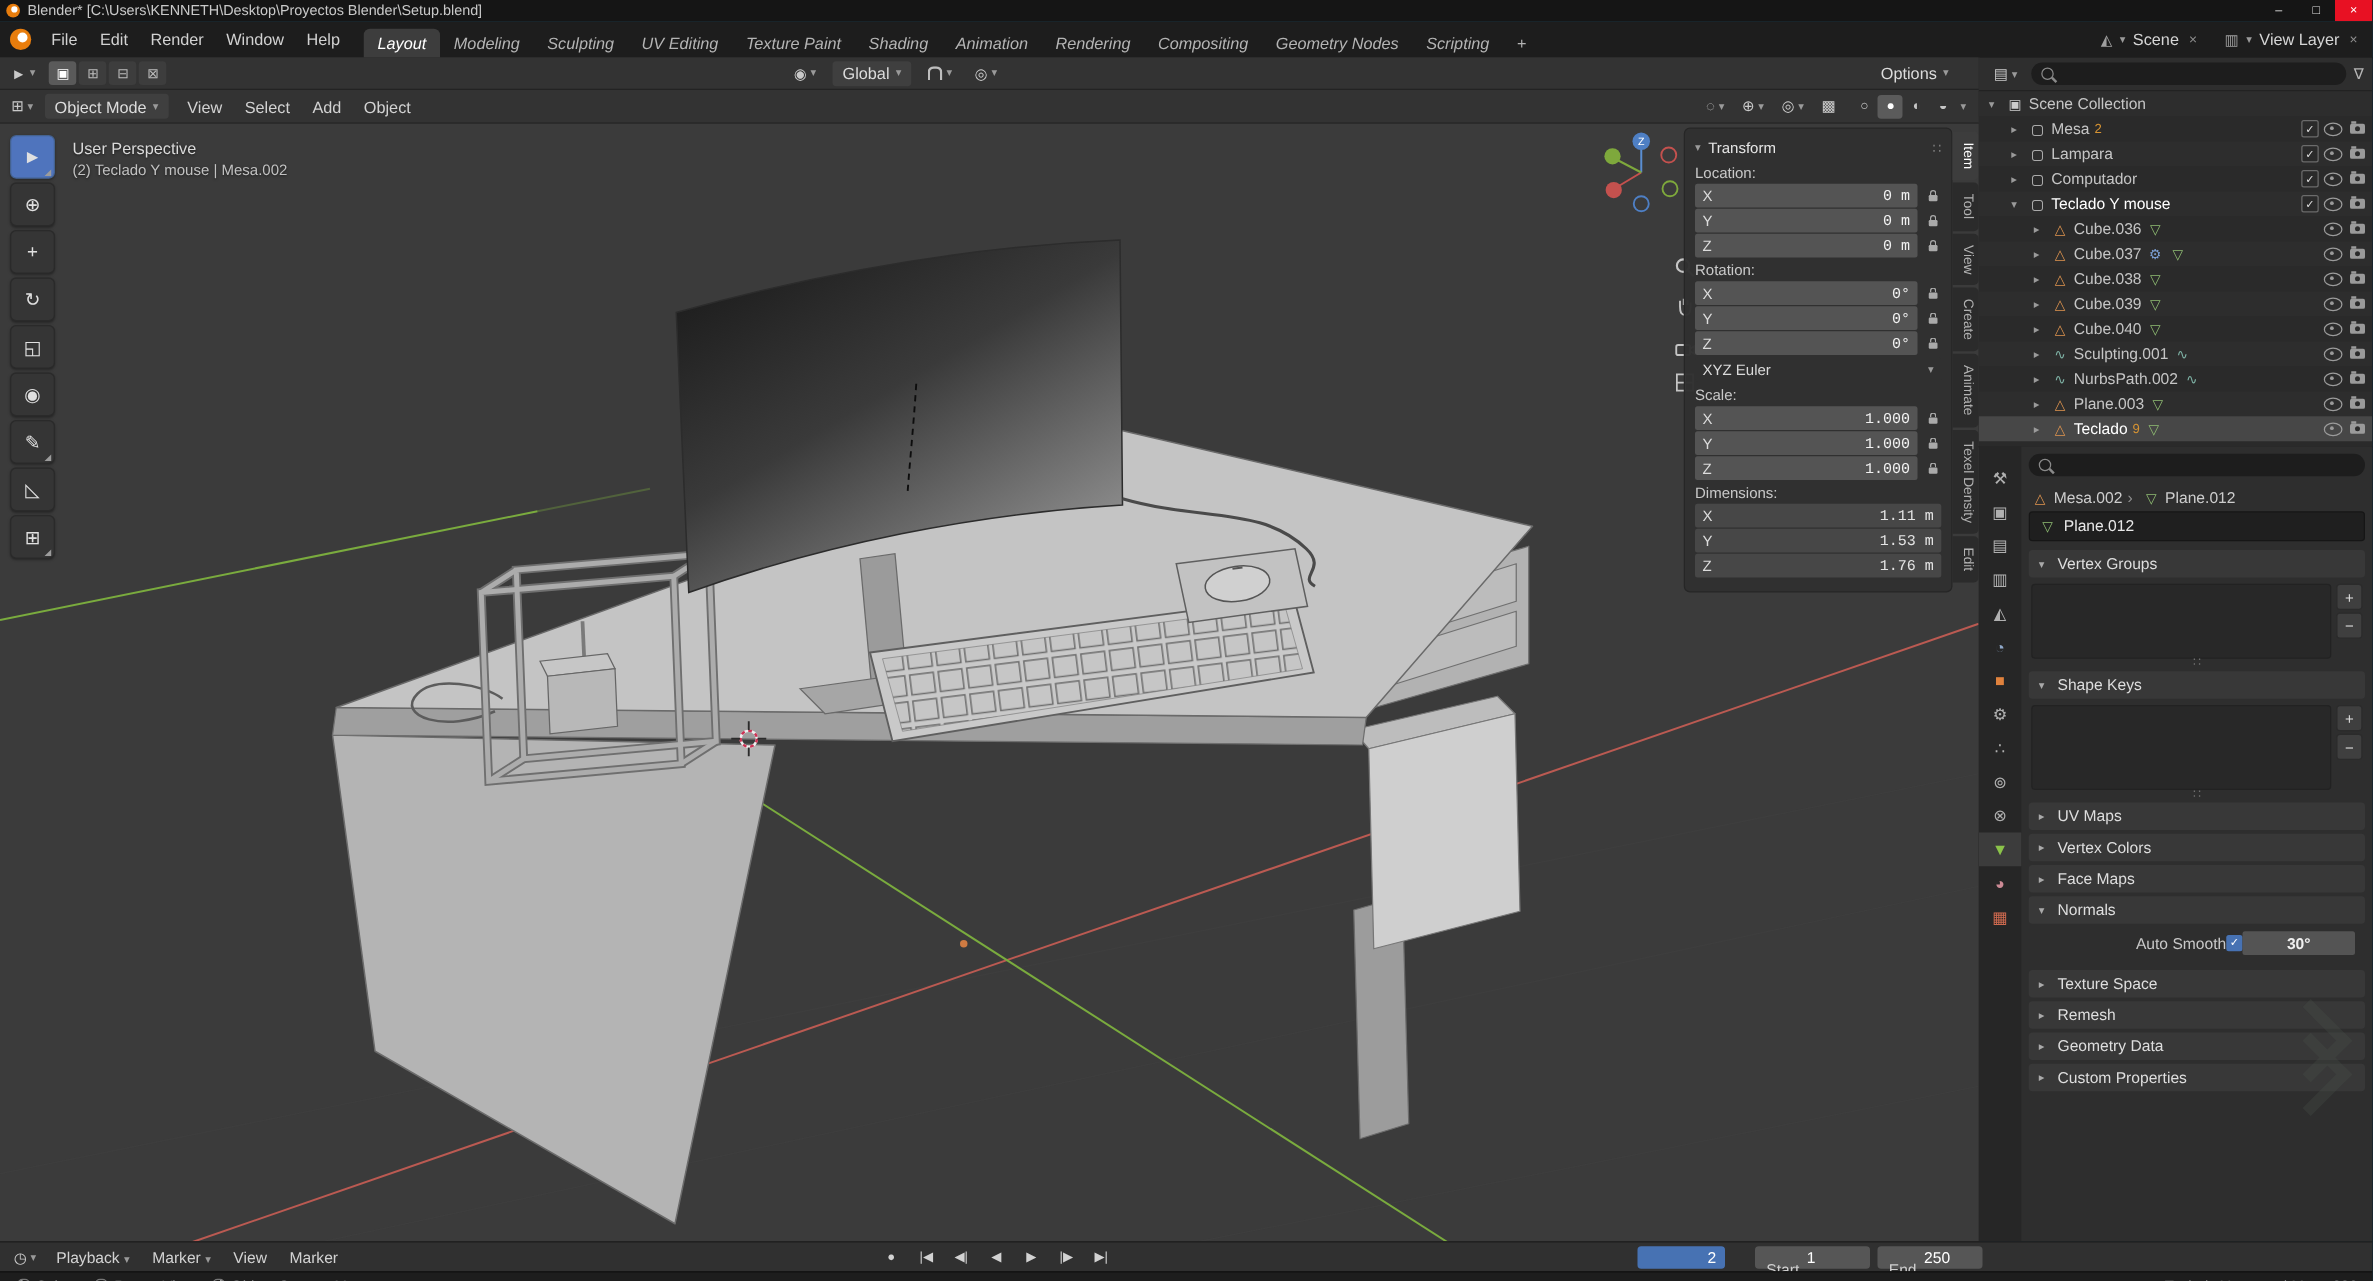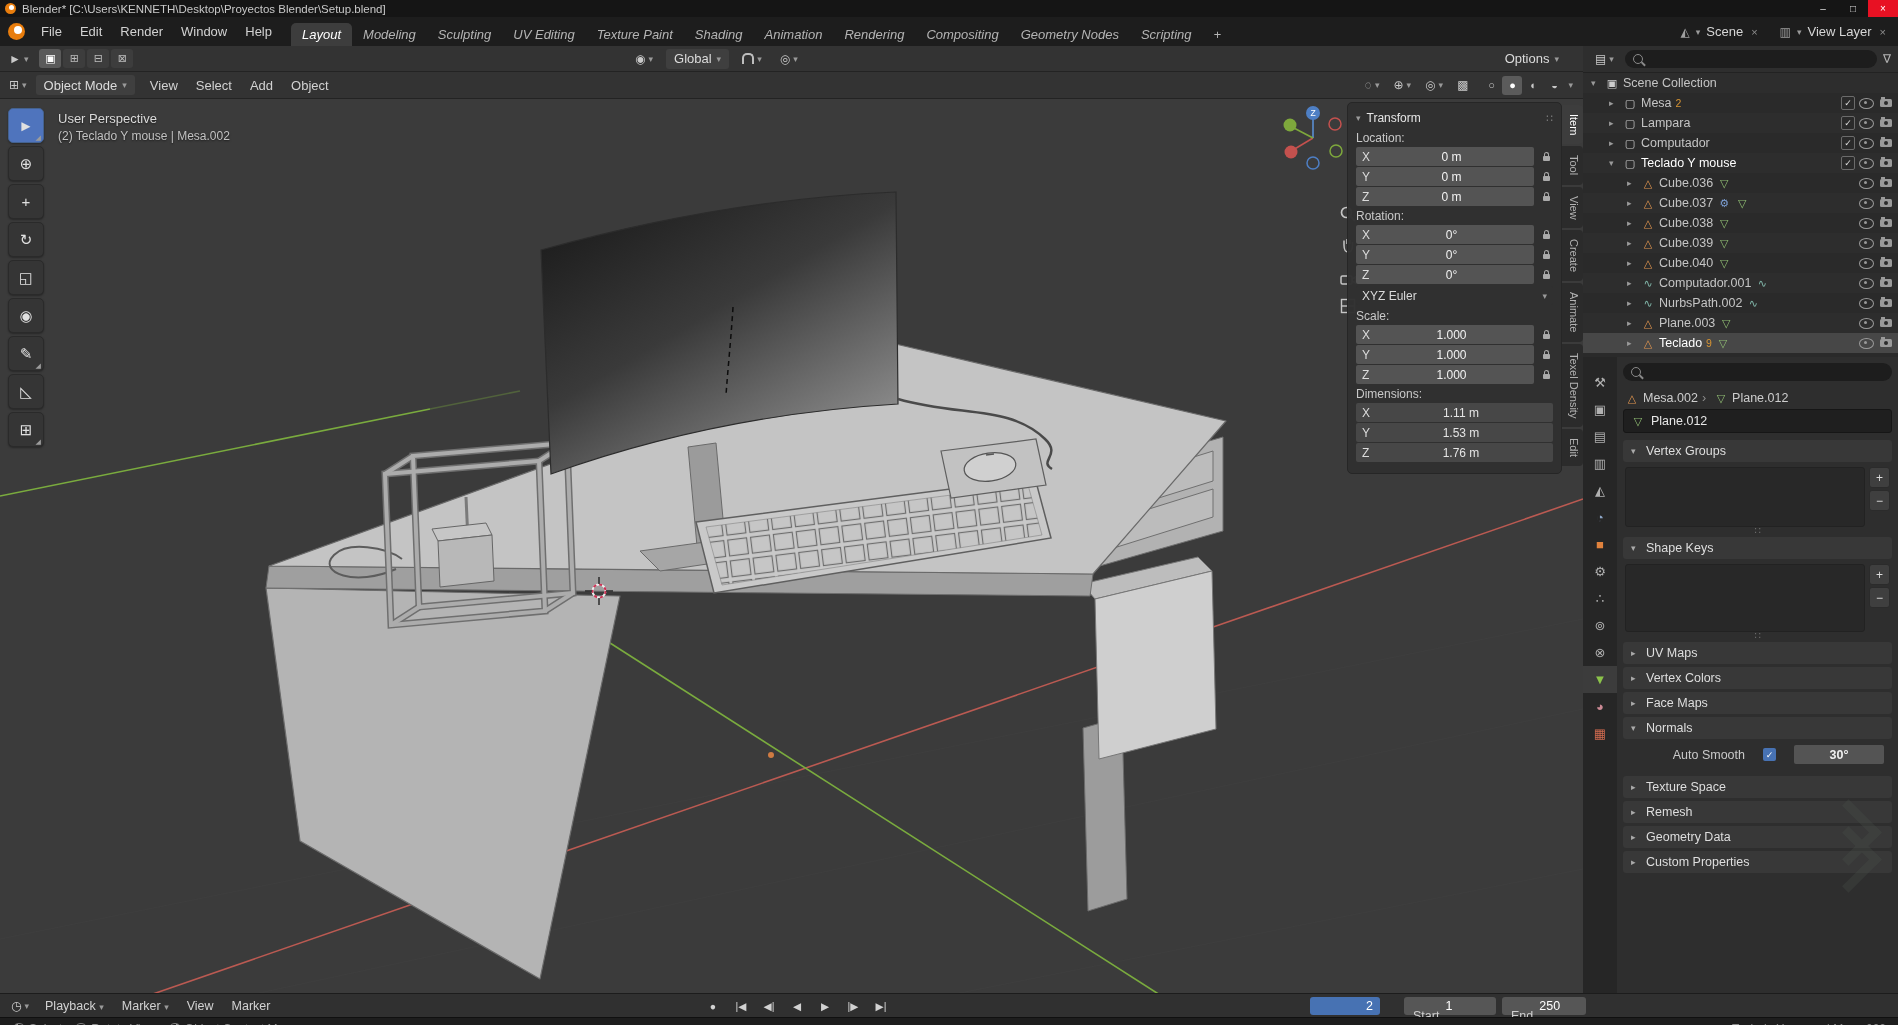--- a/index.html
+++ b/index.html
@@ -61,21 +61,21 @@
   .navic{position:absolute;right:224px;width:22px;height:22px;display:flex;align-items:center;justify-content:center;}
   
   .npanel{position:absolute;top:3px;right:21px;width:197px;background:rgba(48,48,48,.97);
           border:1px solid #262626;border-radius:5px;padding:4px 8px 10px 8px;font-size:12px;}
   .phead{display:flex;align-items:center;gap:6px;height:22px;color:#e6e6e6;}
   .phead .grip{margin-left:auto;color:#7c7c7c;font-size:11px;}
   .grouplab{height:18px;display:flex;align-items:center;color:#c9c9c9;}
   .trow{display:flex;align-items:center;gap:5px;margin-bottom:1px;}
   .tfield{flex:1;display:flex;align-items:center;height:19px;background:#545454;border-radius:2px;padding:0 6px;color:#f2f2f2;}
   .tfield .ax{width:13px;color:#dcdcdc;}
-  .tfield .val{flex:1;text-align:center;}
+  .tfield .val{flex:1;text-align:right;font-family:Liberation Mono, monospace;}
   .dimfield{background:#474747;color:#e4e4e4;}
   .lockcol{width:14px;display:flex;justify-content:center;}
   .i-lock{width:7px;height:5px;background:#aaa;position:relative;margin-top:4px;border-radius:1px;}
   .i-lock::before{content:"";position:absolute;left:1px;top:-4px;width:3px;height:3px;border:1px solid #aaa;border-bottom:none;border-radius:3px 3px 0 0;}
   .euler{display:flex;align-items:center;height:19px;background:#303030;border-radius:2px;padding:0 6px;color:#dadada;margin:2px 0 2px 0;}
   .euler .caret{margin-left:auto;}
   
   .side-tabs{position:absolute;top:6px;right:0;width:21px;display:flex;flex-direction:column;}
   .side-tab{writing-mode:vertical-rl;padding:9px 3px;font-size:11px;color:#b2b2b2;background:#2b2b2b;
             border-radius:0 4px 4px 0;margin-bottom:2px;white-space:nowrap;}
@@ -118,21 +118,21 @@
   .namefield{display:flex;align-items:center;gap:6px;height:22px;background:#1f1f1f;border:1px solid #161616;border-radius:3px;padding:0 7px;color:#e8e8e8;margin-bottom:7px;}
   .panel{margin-bottom:3px;}
   .panel-h{display:flex;align-items:center;gap:7px;height:22px;background:#383838;border-radius:3px;padding:0 8px;color:#dedede;}
   .parrow{color:#aaa;font-size:9px;width:8px;}
   .panel-list{display:flex;gap:4px;padding:5px 2px 7px 2px;position:relative;}
   .plist{flex:1;height:58px;background:#282828;border:1px solid #222;border-radius:3px;}
   .panel-list.tall .plist{height:66px;}
   .pbtns{display:flex;flex-direction:column;gap:2px;}
   .pbtns .sq{width:19px;height:19px;background:#3f3f3f;border:1px solid #2b2b2b;border-radius:3px;color:#ddd;display:flex;align-items:center;justify-content:center;font-size:12px;}
   .pgrip{position:absolute;bottom:-2px;left:50%;transform:translateX(-50%);color:#6f6f6f;font-size:10px;}
-  .panel-normals{display:flex;align-items:center;gap:18px;padding:6px 8px 9px 8px;}
+  .panel-normals{display:flex;align-items:center;gap:0;padding:6px 8px 9px 8px;}
   .nlab{flex:1;text-align:right;color:#c9c9c9;}
   .chk{width:13px;height:13px;border-radius:2px;background:#4772b3;display:flex;align-items:center;justify-content:center;color:#fff;font-size:9px;flex:none;}
   .nval{width:90px;height:19px;background:#545454;border-radius:2px;color:#f0f0f0;display:flex;align-items:center;justify-content:center;font-weight:bold;}
   .watermark{position:absolute;right:26px;bottom:110px;opacity:.30;}
   .wmchev{width:38px;height:38px;border-right:9px solid #49524a;border-bottom:9px solid #49524a;transform:rotate(-45deg);margin-top:-20px;}
   
   .timeline{position:absolute;left:0;top:993px;width:1898px;height:24px;background:#303030;border-top:1px solid #1c1c1c;font-size:12.5px;}
   .tl-left{position:absolute;left:6px;top:0;height:100%;display:flex;align-items:center;gap:2px;}
   .tl-controls{position:absolute;left:700px;top:1px;display:flex;gap:2px;}
   .tl-btn{min-width:20px;height:21px;padding:0 3px;display:flex;align-items:center;justify-content:center;color:#d2d2d2;font-size:10.5px;border-radius:3px;}
@@ -746,21 +746,21 @@
           <span class="oicon" data-icon="mesh-data">▽</span>
 
           <span class="ospace"></span>
 
           <span class="i-eye"></span>
           <span class="i-cam"></span>
         </div>
         <div class="orow" data-depth="2">
           <span class="oarrow">▸</span>
           <span class="oicon" data-icon="curve-object">∿</span>
-          <span class="olabel">Computador.001</span>
+          <span class="olabel">Sculpting.001</span>
 
           <span class="oicon" data-icon="curve-data">∿</span>
 
           <span class="ospace"></span>
 
           <span class="i-eye"></span>
           <span class="i-cam"></span>
         </div>
         <div class="orow" data-depth="2">
           <span class="oarrow">▸</span>

